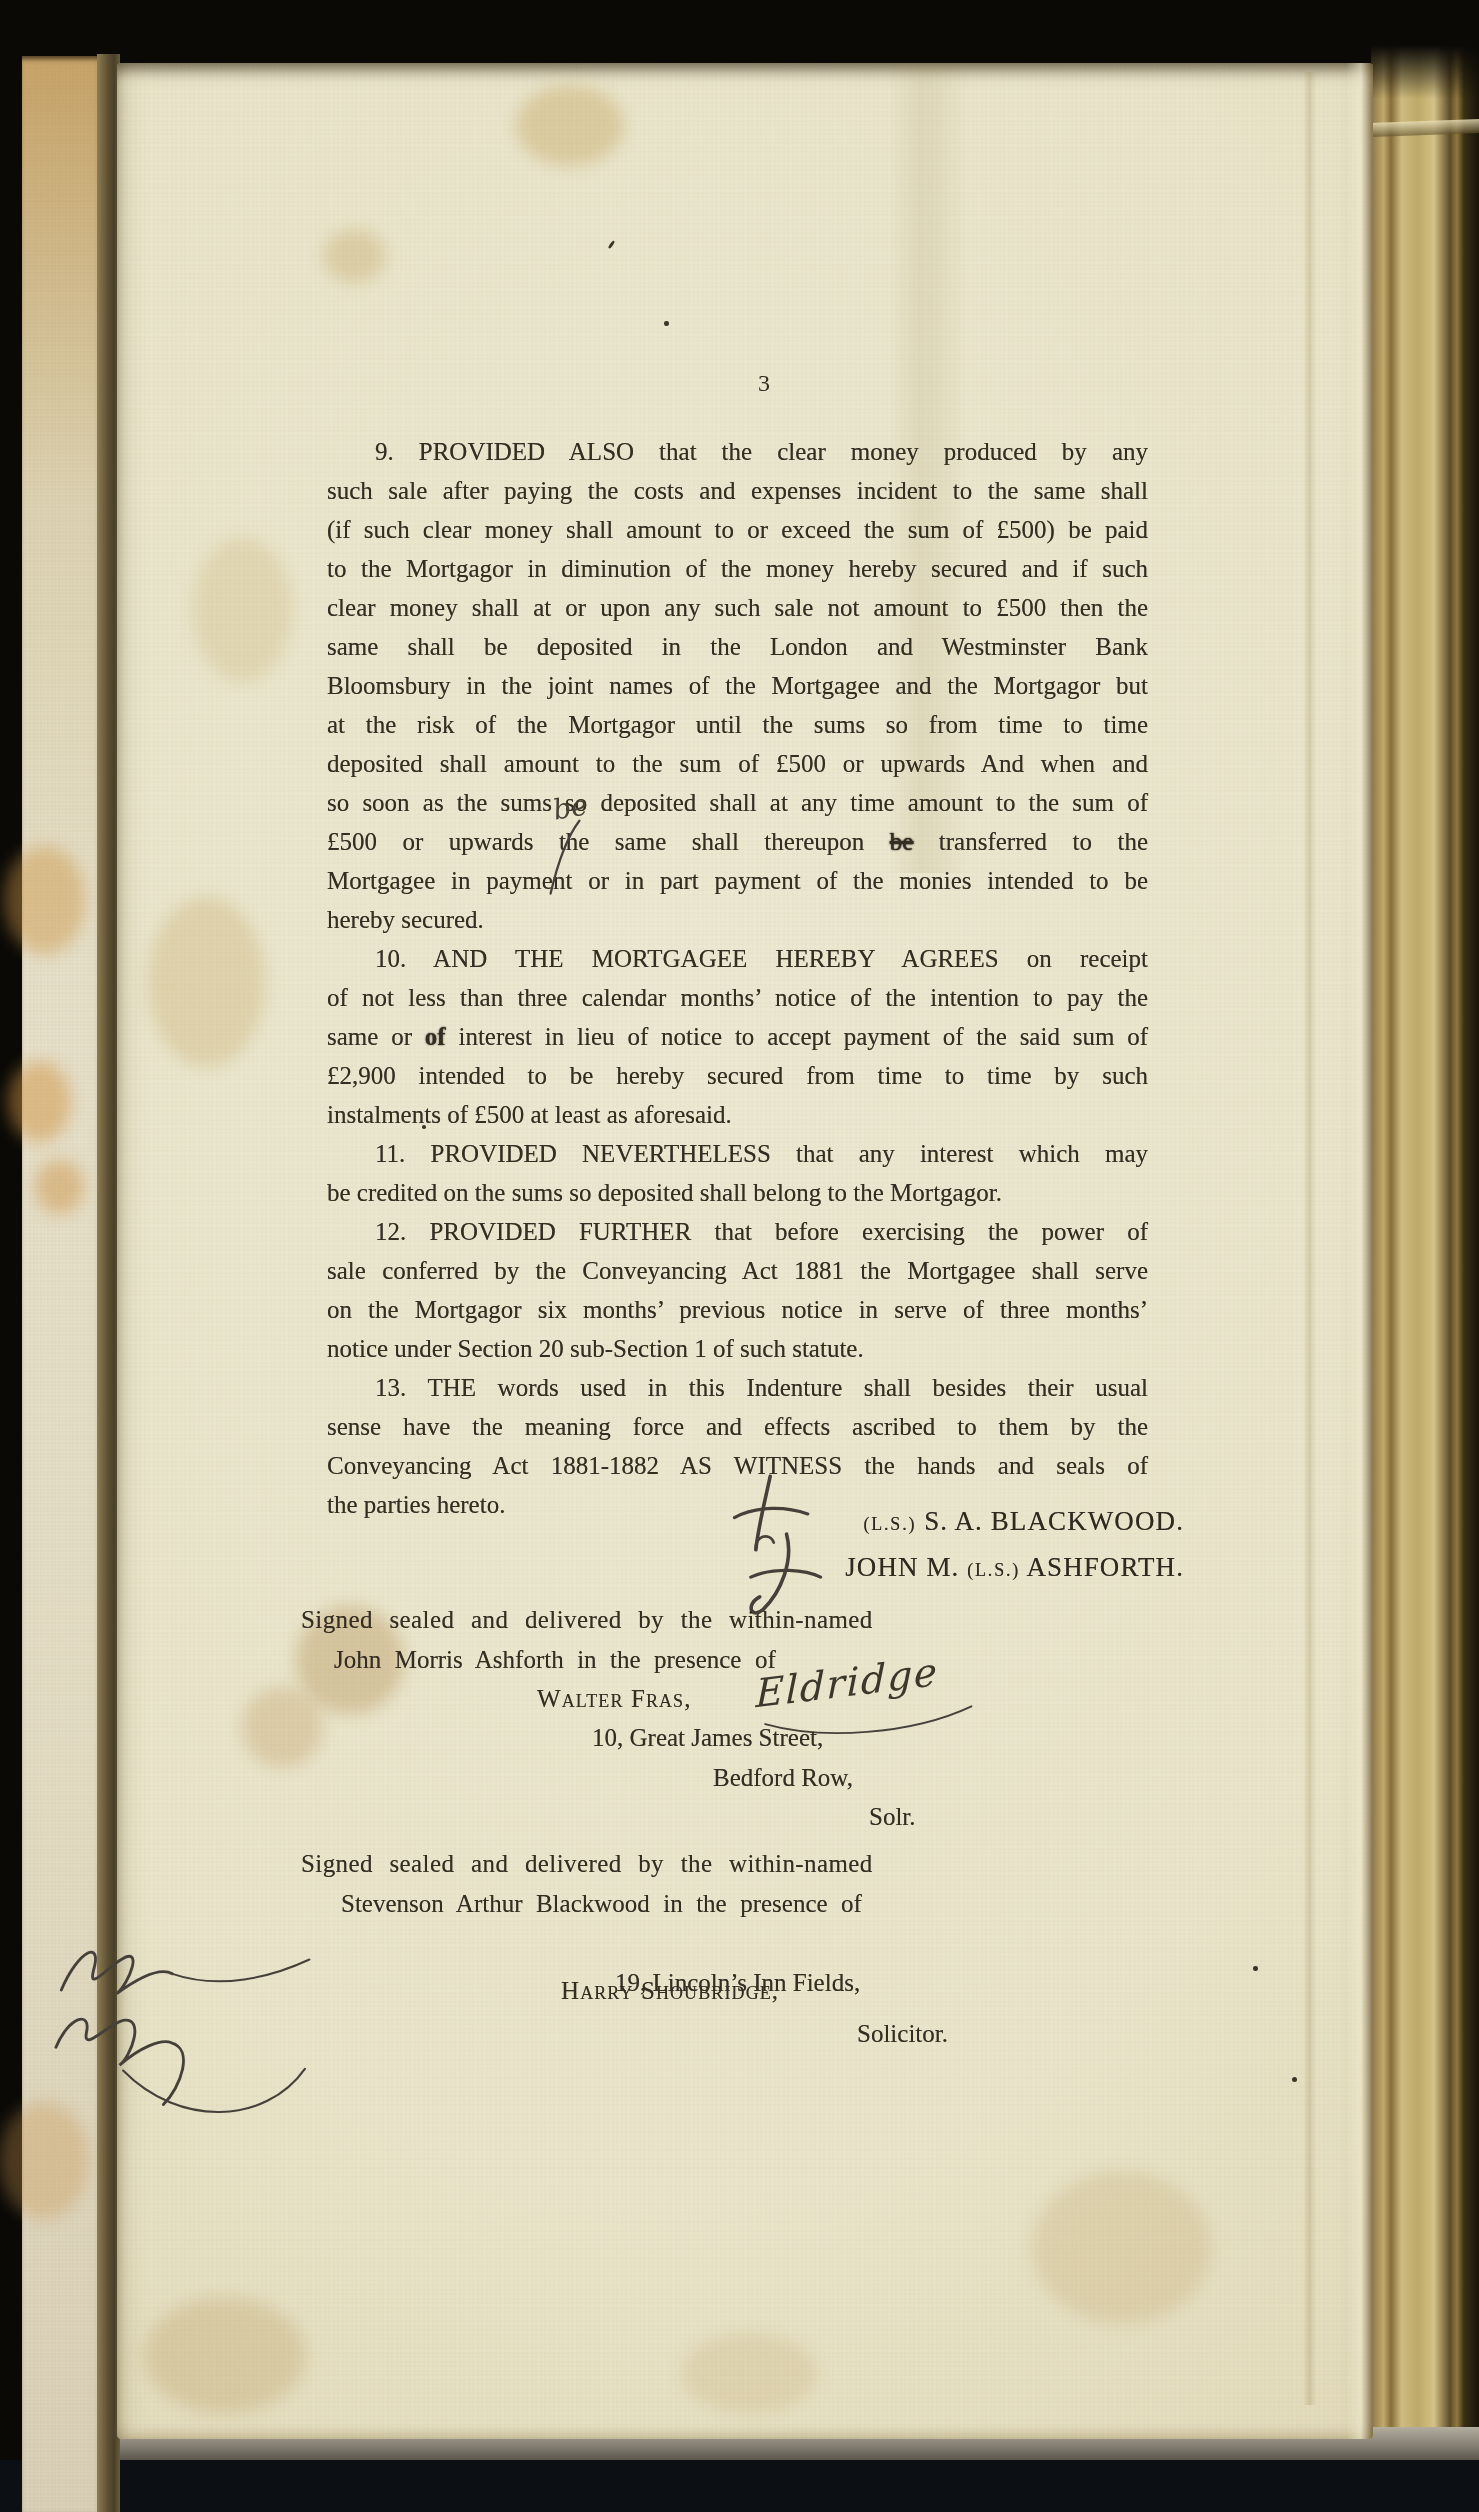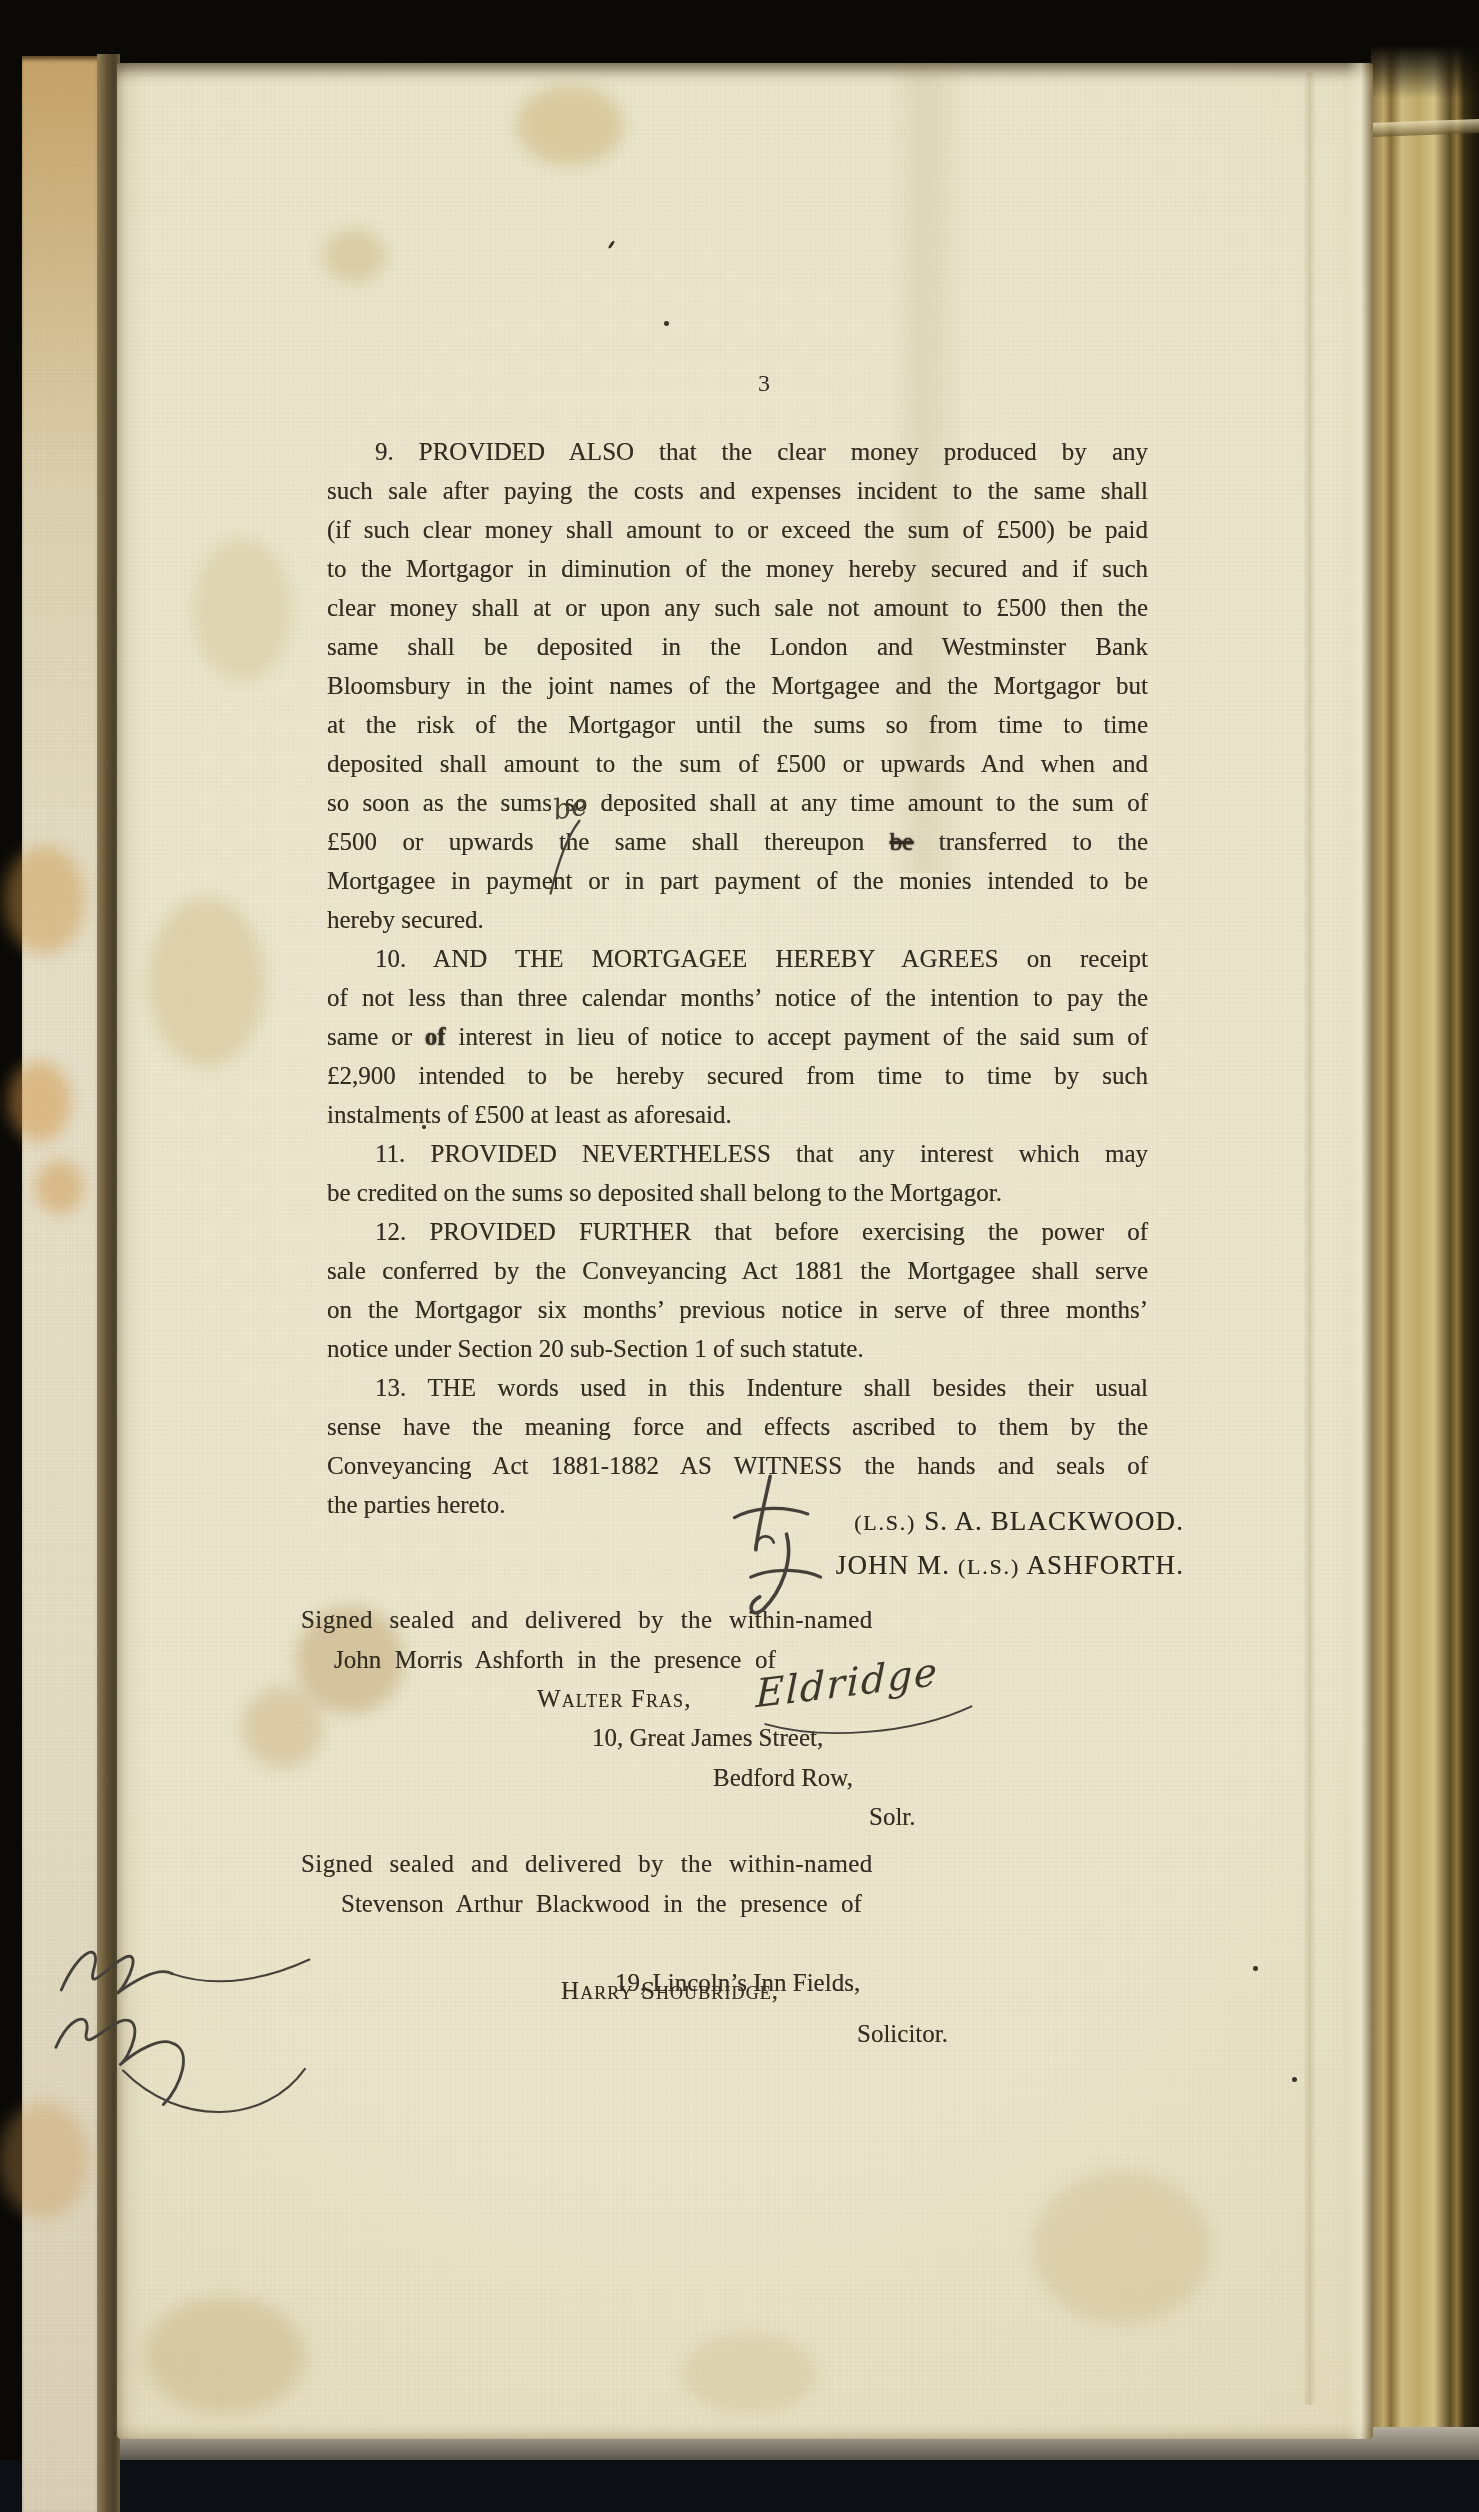--- a/index.html
+++ b/index.html
@@ -52,21 +52,21 @@
   .ln{text-align:justify;text-align-last:justify;white-space:normal;}
   .ln-last{text-align:left;text-align-last:left;font-family:Liberation Serif, serif;}
   .ln-first{text-indent:48px;}
   .struck{text-decoration:line-through;text-decoration-thickness:3.1px;
     text-shadow:0 0 1.8px rgba(45,40,28,.95),0 0 0.9px rgba(45,40,28,.9);}
   .blot{font-weight:bold;text-shadow:0 0 1.8px rgba(40,34,22,.95);}
 
   .seals{position:absolute;left:628px;top:1500px;width:556px;text-align:right;
     font-size:27px;line-height:43px;color:#2e2a20;letter-spacing:1.1px;
     text-shadow:0 0 0.5px rgba(46,42,32,.6);}
-  .ls{font-size:22px;letter-spacing:1.8px;}
+  .ls{font-size:18px;letter-spacing:1.8px;}
 
   .attline{position:absolute;font-size:25px;color:#332d22;white-space:nowrap;
     text-shadow:0 0 0.5px rgba(51,45,34,.5);}
   .ws-wide{word-spacing:10px;letter-spacing:0.4px;}
   .ws-mid{word-spacing:7.2px;}
   .smallcaps{font-variant:small-caps;letter-spacing:1.1px;}
 
   
   .hand{position:absolute;font-style:italic;color:#454133;}
   .hand-be{left:553px;top:791px;font-size:28px;transform:rotate(-10deg);

